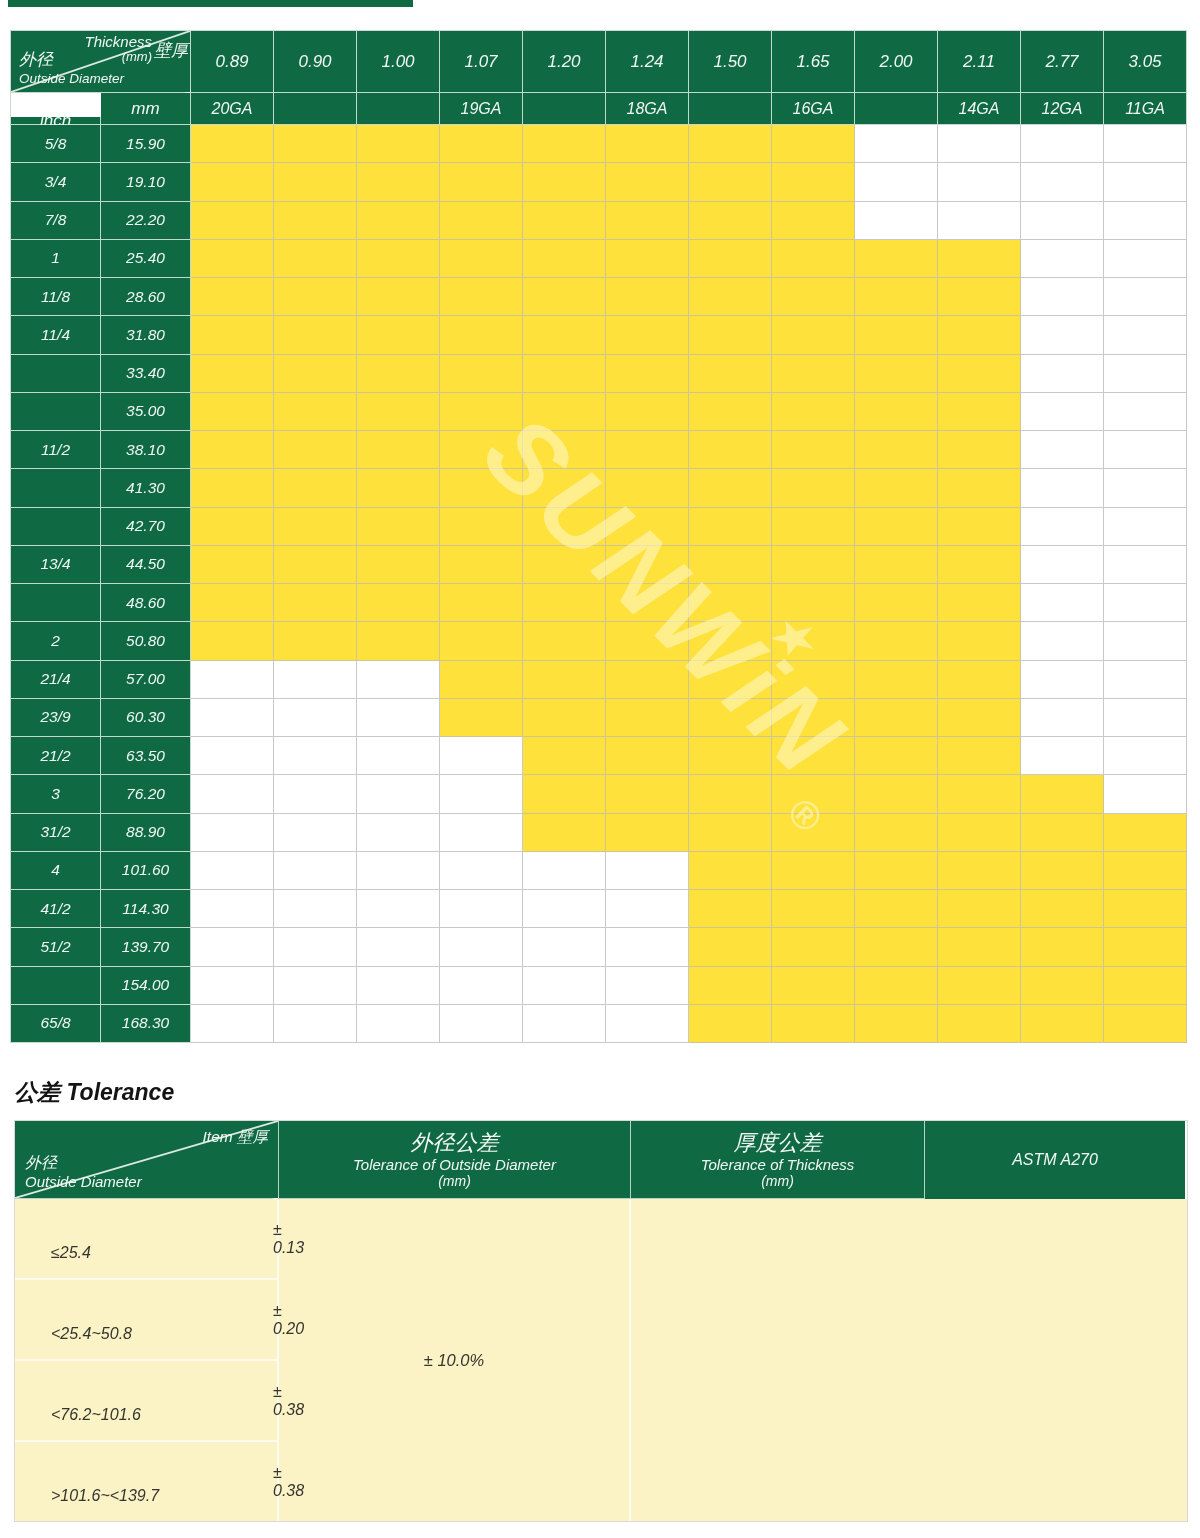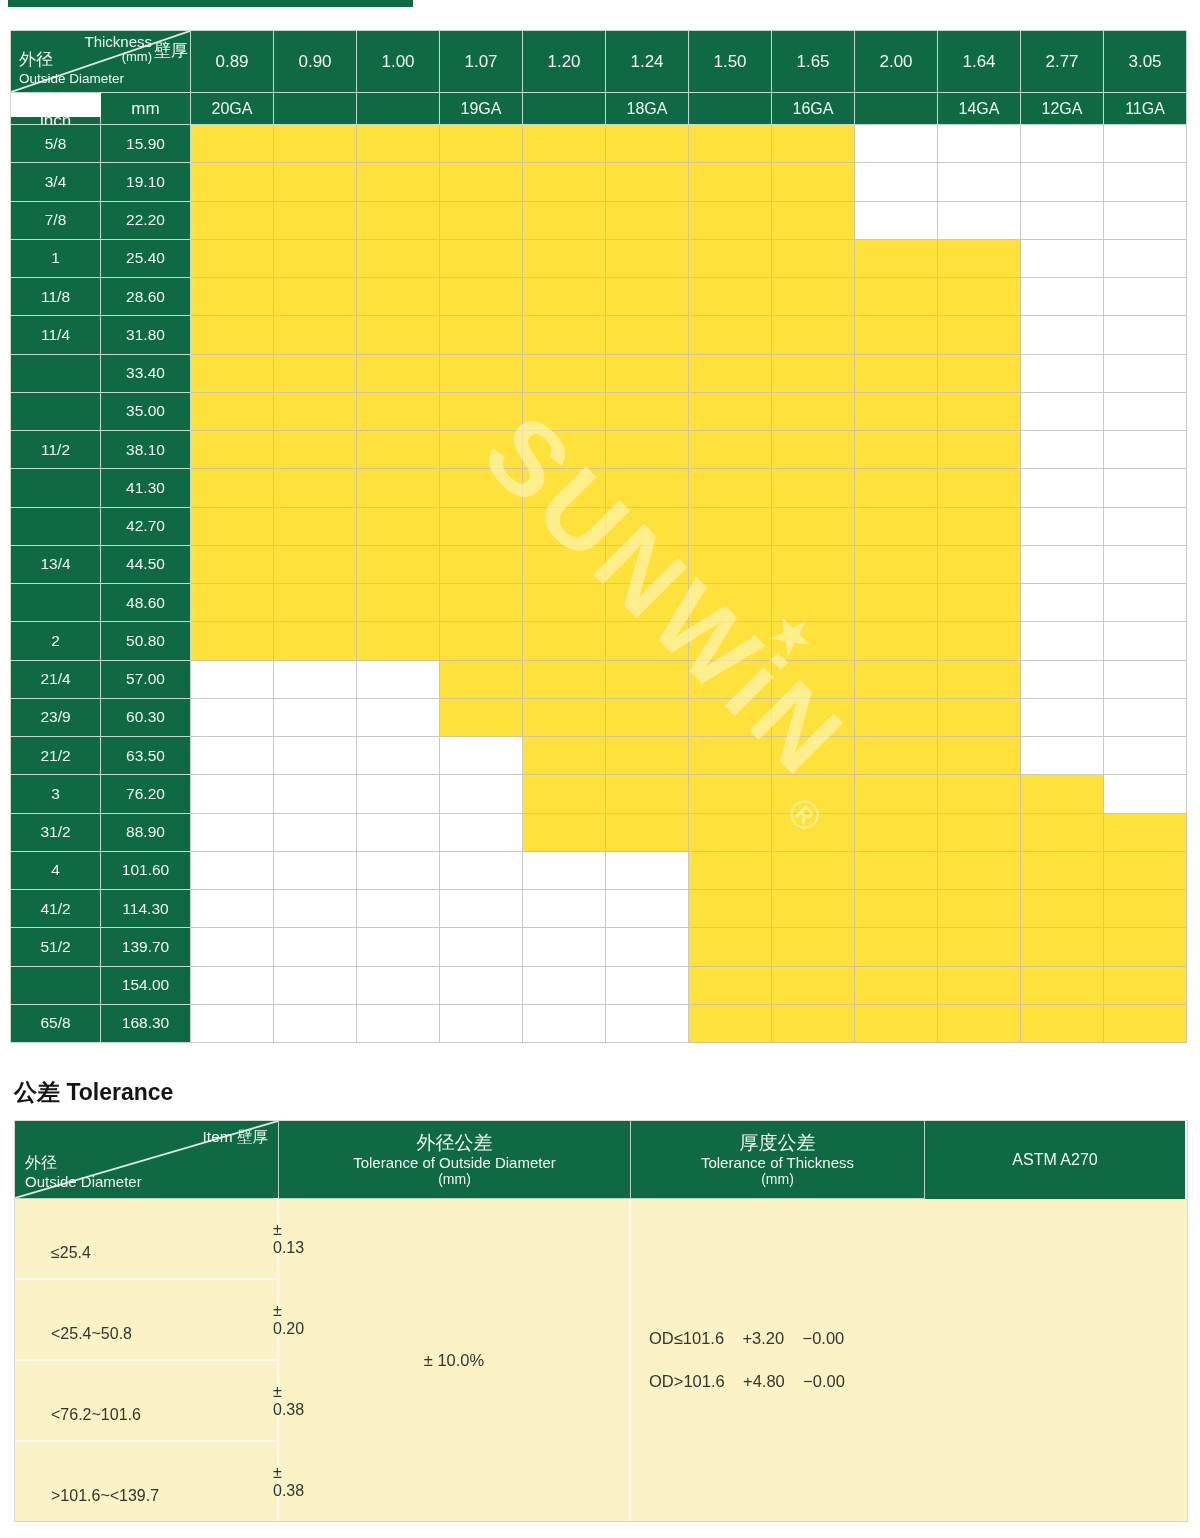--- a/index.html
+++ b/index.html
@@ -1,17 +1,17 @@
 <!DOCTYPE html>
 <html><head>
 <meta charset="utf-8">
 <style>
   html,body{margin:0;padding:0;background:#fff;}
   body{font-family:"Liberation Sans", sans-serif;}
-  #page{position:relative;width:1200px;height:1538px;background:#fff;overflow:hidden;}
+  #page{position:relative;width:1200px;height:1538px;background:#fff;overflow:hidden;font-style:italic;}
 
   
   .top-remnant{position:absolute;left:8px;top:0;width:405px;height:7px;background:#0f6a44;}
 
   
   #spec-grid{
     position:absolute;left:10px;top:30px;width:1176px;
     display:grid;
     grid-template-columns:90px 90px repeat(12,83px);
     grid-template-rows:62px 32px repeat(24,38.25px);
@@ -80,21 +80,21 @@
     grid-template-rows:78px 322px;
     border:1px solid #d9d9d9;background:#fbf2c5;
   }
   .tol-head{
     box-sizing:border-box;background:#0f6a44;color:#f2f8f4;
     border-right:1px solid rgba(255,255,255,.7);
     border-bottom:1px solid rgba(255,255,255,.7);
     display:flex;flex-direction:column;align-items:center;justify-content:center;
     line-height:1.25;
   }
-  .tol-head .zh{font-size:19px;}
+  .tol-head .zh{font-size:22px;}
   .tol-head .en{font-size:15px;}
   .tol-head .unit{font-size:14px;margin-top:-2px;}
 
   .tol-corner{
     position:relative;box-sizing:border-box;background:#0f6a44;
     border-right:1px solid rgba(255,255,255,.7);
     border-bottom:1px solid rgba(255,255,255,.7);
     background-image:linear-gradient(to bottom right,
       transparent calc(50% - 1.4px),
       rgba(255,255,255,.85) calc(50% - .4px),
@@ -157,21 +157,21 @@
 
   <div class="cell head" style="grid-area: 1 / 3;">0.89</div>
       <div class="cell head" style="grid-area: 1 / 4;">0.90</div>
       <div class="cell head" style="grid-area: 1 / 5;">1.00</div>
       <div class="cell head" style="grid-area: 1 / 6;">1.07</div>
       <div class="cell head" style="grid-area: 1 / 7;">1.20</div>
       <div class="cell head" style="grid-area: 1 / 8;">1.24</div>
       <div class="cell head" style="grid-area: 1 / 9;">1.50</div>
       <div class="cell head" style="grid-area: 1 / 10;">1.65</div>
       <div class="cell head" style="grid-area: 1 / 11;">2.00</div>
-      <div class="cell head" style="grid-area: 1 / 12;">1.64</div>
+      <div class="cell head" style="grid-area: 1 / 12;">2.11</div>
       <div class="cell head" style="grid-area: 1 / 13;">2.77</div>
       <div class="cell head" style="grid-area: 1 / 14;">3.05</div>
       <div class="cell head gauge" style="grid-area: 2 / 3;">20GA</div>
       <div class="cell head gauge" style="grid-area: 2 / 4;"></div>
       <div class="cell head gauge" style="grid-area: 2 / 5;"></div>
       <div class="cell head gauge" style="grid-area: 2 / 6;">19GA</div>
       <div class="cell head gauge" style="grid-area: 2 / 7;"></div>
       <div class="cell head gauge" style="grid-area: 2 / 8;">18GA</div>
       <div class="cell head gauge" style="grid-area: 2 / 9;"></div>
       <div class="cell head gauge" style="grid-area: 2 / 10;">16GA</div>
@@ -556,19 +556,15 @@
         <div class="tol-row">
           <span class="tol-range">&lt;76.2~101.6</span>
           <span class="tol-val">± 0.38</span>
         </div>
         <div class="tol-row">
           <span class="tol-range">&gt;101.6~&lt;139.7</span>
           <span class="tol-val">± 0.38</span>
         </div>
       </div>
     <div class="tol-thick">± 10.0%</div>
-    <div class="tol-len">
-      <span>OD≤101.6    +3.20    −0.00</span>
-      <span>OD&gt;101.6    +4.80    −0.00</span>
-    </div>
   </div>
 
 </div>
 
 </body></html>

